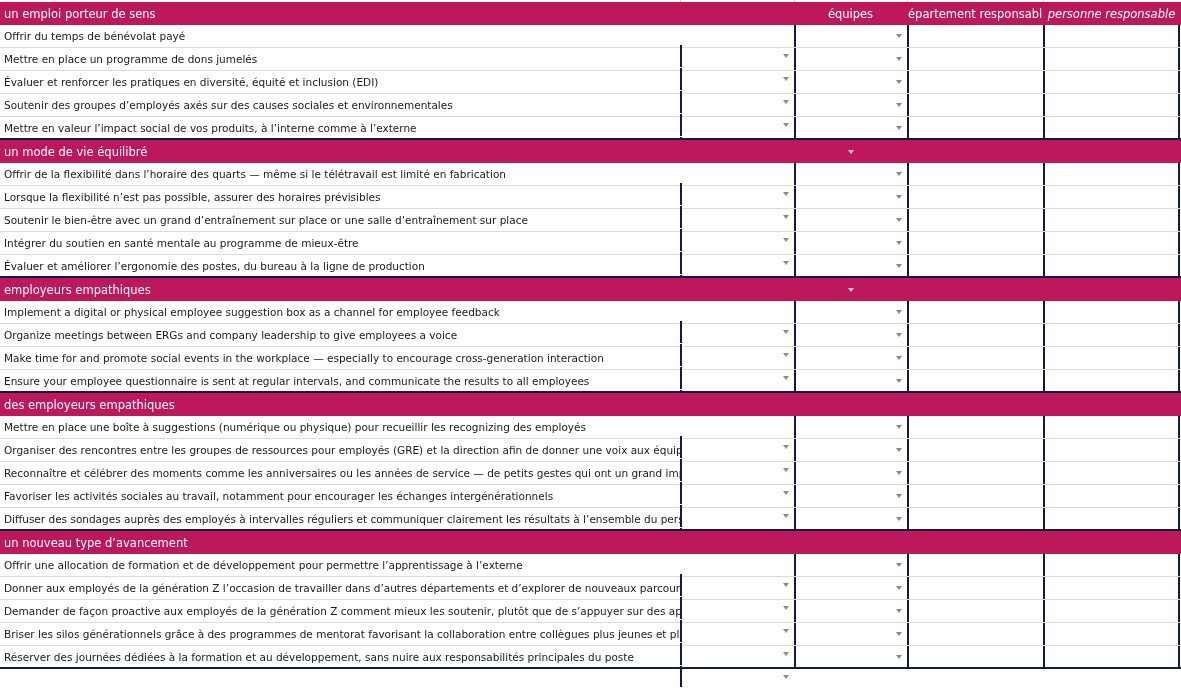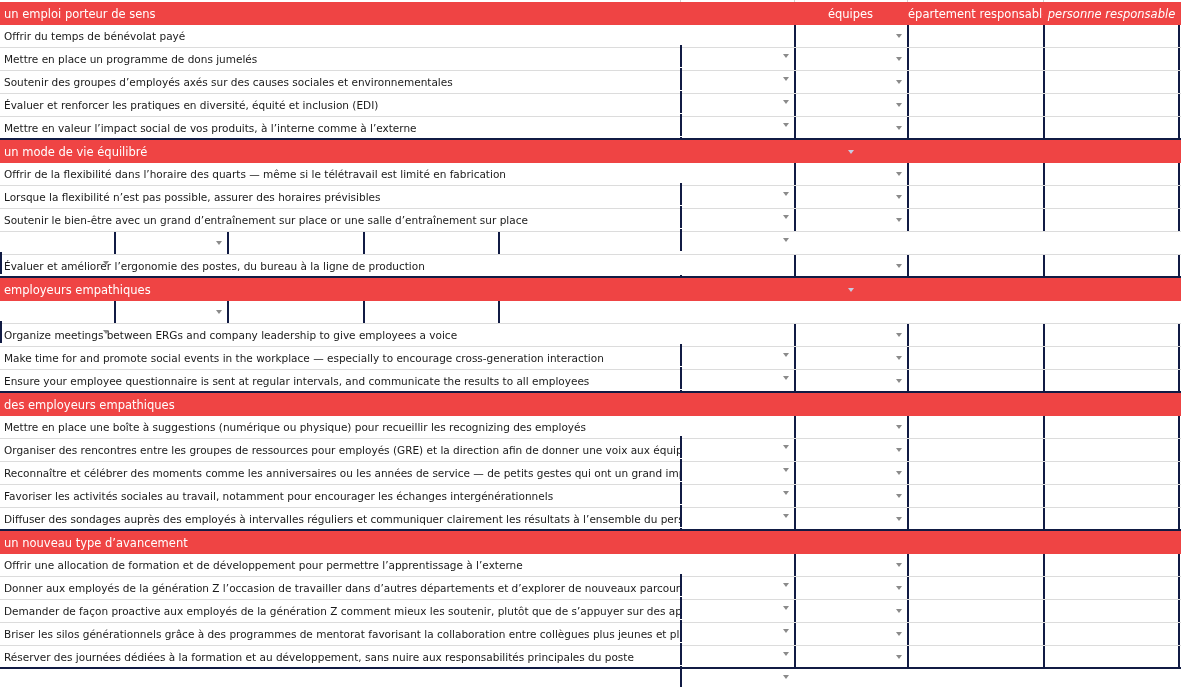--- a/index.html
+++ b/index.html
@@ -2,21 +2,21 @@
 <html><head>
 <meta charset="utf-8">
 <style>
   html, body { margin:0; padding:0; background:#ffffff; }
   body { width:1181px; height:694px; overflow:hidden; position:relative;
          font-family:"DejaVu Sans", sans-serif; font-size:10.5px; color:#1a1a1a; }
   .sheet { position:absolute; left:0; top:2px; width:1181px; }
   .row { position:relative; height:23px; display:flex; box-sizing:border-box; }
   .row.item { border-bottom:1px solid #dcdcdc;text-align:right; }
   .row.item.last { border-bottom:2px solid #111b44; }
-  .row.section { background:#ef4444; color:#ffffff; font-size:11.5px; }
+  .row.section { background:#be185d; color:#ffffff; font-size:11.5px; }
   .cell { box-sizing:border-box; height:100%; display:flex; align-items:center; overflow:hidden; white-space:nowrap; position:relative; }
   .c-task { width:680px; padding-left:4px; }
   .c-statut { width:114px;margin-top:20px; }
   .c-prio { width:113px; }
   .c-dept { width:136px; }
   .c-pers { width:137px;font-style:italic; }
   .row.item .c-statut, .row.item .c-prio, .row.item .c-dept, .row.item .c-pers { border-left:2px solid #111b44; }
   .row.item .c-pers { border-right:2px solid #111b44; }
   .row.section .c-statut, .row.section .c-prio, .row.section .c-dept, .row.section .c-pers { justify-content:center; }
   .caret { position:absolute; right:5px; top:50%; margin-top:-2px; width:0; height:0;
@@ -59,32 +59,32 @@
     <div class="cell c-statut">
       <span class="caret"></span>
     </div>
     <div class="cell c-prio">
       <span class="caret"></span>
     </div>
     <div class="cell c-dept"></div>
     <div class="cell c-pers"></div>
   </div>
     <div class="row item">
+    <div class="cell c-task">Évaluer et renforcer les pratiques en diversité, équité et inclusion (EDI)</div>
+    <div class="cell c-statut">
+      <span class="caret"></span>
+    </div>
+    <div class="cell c-prio">
+      <span class="caret"></span>
+    </div>
+    <div class="cell c-dept"></div>
+    <div class="cell c-pers"></div>
+  </div>
+    <div class="row item">
     <div class="cell c-task">Soutenir des groupes d’employés axés sur des causes sociales et environnementales</div>
-    <div class="cell c-statut">
-      <span class="caret"></span>
-    </div>
-    <div class="cell c-prio">
-      <span class="caret"></span>
-    </div>
-    <div class="cell c-dept"></div>
-    <div class="cell c-pers"></div>
-  </div>
-    <div class="row item">
-    <div class="cell c-task">Évaluer et renforcer les pratiques en diversité, équité et inclusion (EDI)</div>
     <div class="cell c-statut">
       <span class="caret"></span>
     </div>
     <div class="cell c-prio">
       <span class="caret"></span>
     </div>
     <div class="cell c-dept"></div>
     <div class="cell c-pers"></div>
   </div>
     <div class="row item last">
@@ -134,20 +134,21 @@
     <div class="cell c-statut">
       <span class="caret"></span>
     </div>
     <div class="cell c-prio">
       <span class="caret"></span>
     </div>
     <div class="cell c-dept"></div>
     <div class="cell c-pers"></div>
   </div>
     <div class="row item">
+    <div class="cell c-task">Intégrer du soutien en santé mentale au programme de mieux-être</div>
     <div class="cell c-statut">
       <span class="caret"></span>
     </div>
     <div class="cell c-prio">
       <span class="caret"></span>
     </div>
     <div class="cell c-dept"></div>
     <div class="cell c-pers"></div>
   </div>
     <div class="row item last">
@@ -164,20 +165,21 @@
     <div class="row section">
     <div class="cell c-task">employeurs empathiques</div>
     <div class="cell c-statut"></div>
     <div class="cell c-prio">
         <span class="caret"></span>
       </div>
     <div class="cell c-dept"></div>
     <div class="cell c-pers"></div>
   </div>
     <div class="row item">
+    <div class="cell c-task">Implement a digital or physical employee suggestion box as a channel for employee feedback</div>
     <div class="cell c-statut">
       <span class="caret"></span>
     </div>
     <div class="cell c-prio">
       <span class="caret"></span>
     </div>
     <div class="cell c-dept"></div>
     <div class="cell c-pers"></div>
   </div>
     <div class="row item">

